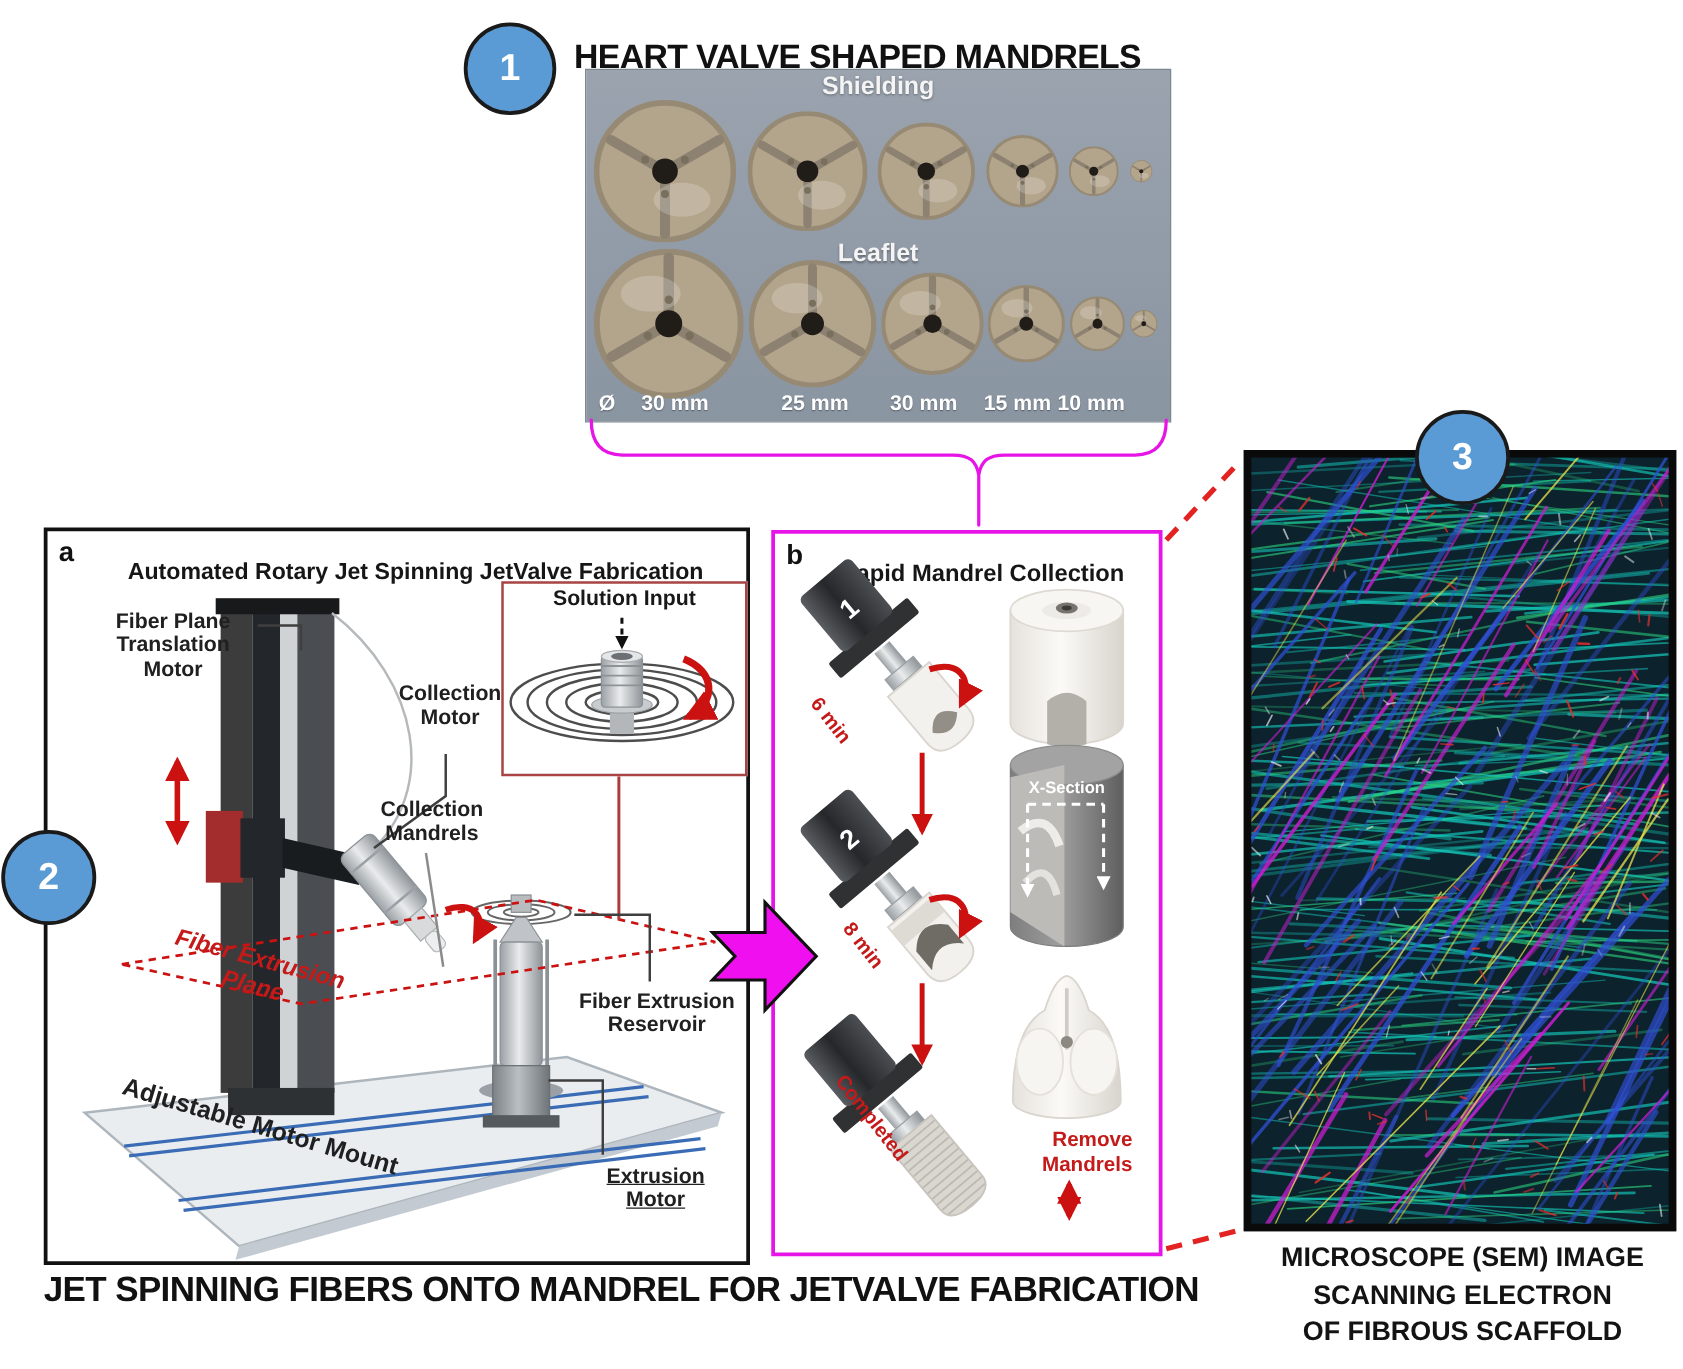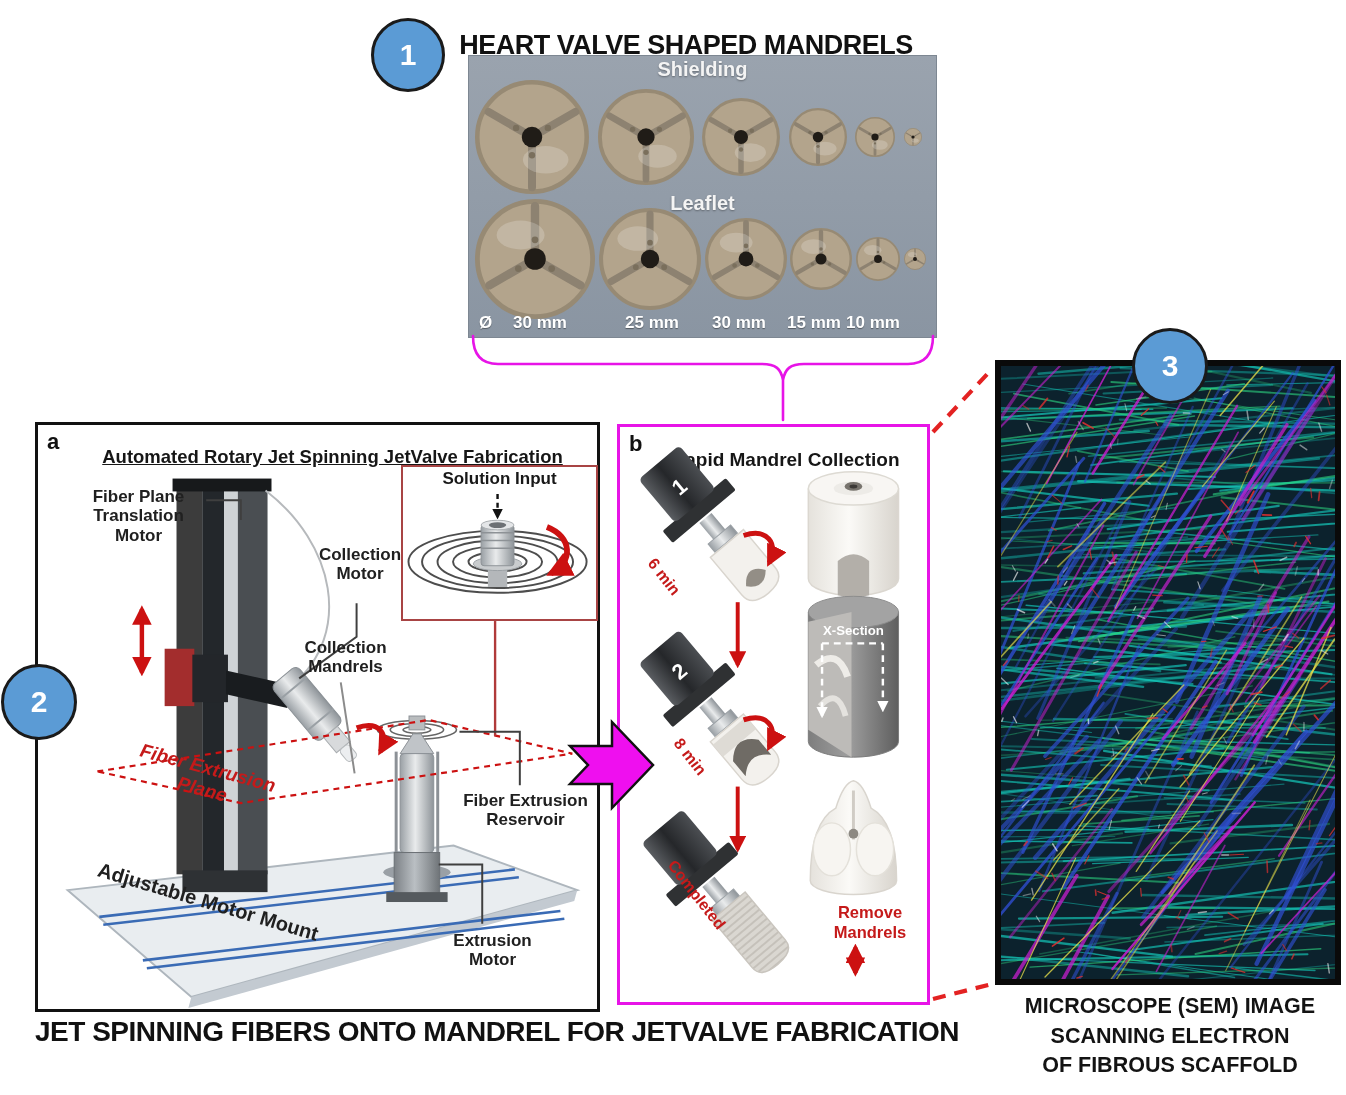--- a/index.html
+++ b/index.html
@@ -25,21 +25,21 @@
   .mandrel{display:inline-block;}
   .sizes span{position:absolute;bottom:4px;color:#fff;font-weight:bold;font-size:17px;
               text-shadow:0 1px 1px rgba(0,0,0,.4);}
   
   .panelA{position:absolute;left:35px;top:422px;width:565px;height:590px;
           border:3px solid #111;background:#fff;box-sizing:border-box;}
   .panelB{position:absolute;left:617px;top:424px;width:313px;height:581px;
           border:3px solid #e714e7;background:#fff;box-sizing:border-box;}
   .plet{position:absolute;left:9px;top:4px;font-size:22px;font-weight:bold;color:#111;}
   .ptitle{position:absolute;top:6px;text-align:center;font-weight:bold;color:#161616;}
-  .panelA .ptitle{left:40px;right:10px;font-size:18.5px;text-decoration:underline;}
+  .panelA .ptitle{left:40px;right:10px;font-size:18.5px;}
   .panelB .ptitle{left:28px;right:4px;font-size:19px;}
   .panelA svg.draw,.panelB svg.draw{position:absolute;left:0;top:0;}
   
   .alab{position:absolute;font-weight:bold;color:#202020;font-size:17px;line-height:1.14;text-align:center;}
   .lab-red{color:#c51a1a;font-style:italic;font-size:19px;transform:rotate(15deg);}
   .lab-mount{font-size:20px;transform:rotate(16.5deg);white-space:nowrap;text-align:left;}
   
   .inset{position:absolute;left:363px;top:40px;width:197px;height:156px;background:#fff;
          border:2.5px solid #a84444;box-sizing:border-box;z-index:5;}
   .inset-label{position:absolute;top:2px;left:0;width:100%;text-align:center;
@@ -366,21 +366,21 @@
     </div>
     <div class="alab lab-red" style="left:62px;top:332px;width:210px;">
       <div>Fiber Extrusion</div>
       <div>Plane</div>
     </div>
     <div class="alab" style="left:415px;top:366px;width:145px;">
       <div>Fiber Extrusion</div>
       <div>Reservoir</div>
     </div>
     <div class="alab lab-mount" style="left:55px;top:470px;width:260px;">Adjustable Motor Mount</div>
-    <div class="alab" style="left:392px;top:506px;width:125px;">
+    <div class="alab" style="left:424px;top:506px;width:125px;text-decoration:underline;">
       <div>Extrusion</div>
       <div>Motor</div>
     </div>
   </section>
 
   <section class="panelB">
     <span class="plet">b</span>
     <h2 class="ptitle">Rapid Mandrel Collection</h2>
 
     <svg class="draw" width="307" height="575" viewBox="0 0 313 581">
@@ -445,21 +445,21 @@
         <ellipse cx="216" cy="428" rx="19" ry="27" fill="#f7f5f1" stroke="#e4e1da" stroke-width="1.5"></ellipse>
         <ellipse cx="260" cy="428" rx="19" ry="27" fill="#f7f5f1" stroke="#e4e1da" stroke-width="1.5"></ellipse>
         <circle cx="238" cy="412" r="5" fill="#8d8982"></circle>
       </g>
       <line x1="240" y1="528" x2="240" y2="554" stroke="#cc1111" stroke-width="4.5" marker-start="url(#maRed)" marker-end="url(#maRed)"></line>
     </svg>
 
     <div class="blab rot52" style="left:38px;top:128px;">6 min</div>
     <div class="blab rot52" style="left:64px;top:308px;">8 min</div>
     <div class="blab rot52" style="left:58px;top:430px;">Completed</div>
-    <div class="blab remove-lab" style="left:200px;top:476px;">
+    <div class="blab remove-lab" style="left:186px;top:476px;text-align:right;">
       <div>Remove</div>
       <div>Mandrels</div>
     </div>
   </section>
 
   <div class="sem">
     <svg id="sem-fibers" width="334" height="613">
         <line x1="-150.5" y1="405.8" x2="199.4" y2="456.6" stroke="#14c4b6" stroke-width="1.07" stroke-opacity="0.35" stroke-linecap="round"></line>
         <line x1="-30.0" y1="493.3" x2="138.1" y2="490.9" stroke="#14c4b6" stroke-width="1.87" stroke-opacity="0.44" stroke-linecap="round"></line>
         <line x1="216.6" y1="339.7" x2="447.6" y2="326.6" stroke="#14c4b6" stroke-width="1.79" stroke-opacity="0.34" stroke-linecap="round"></line>

